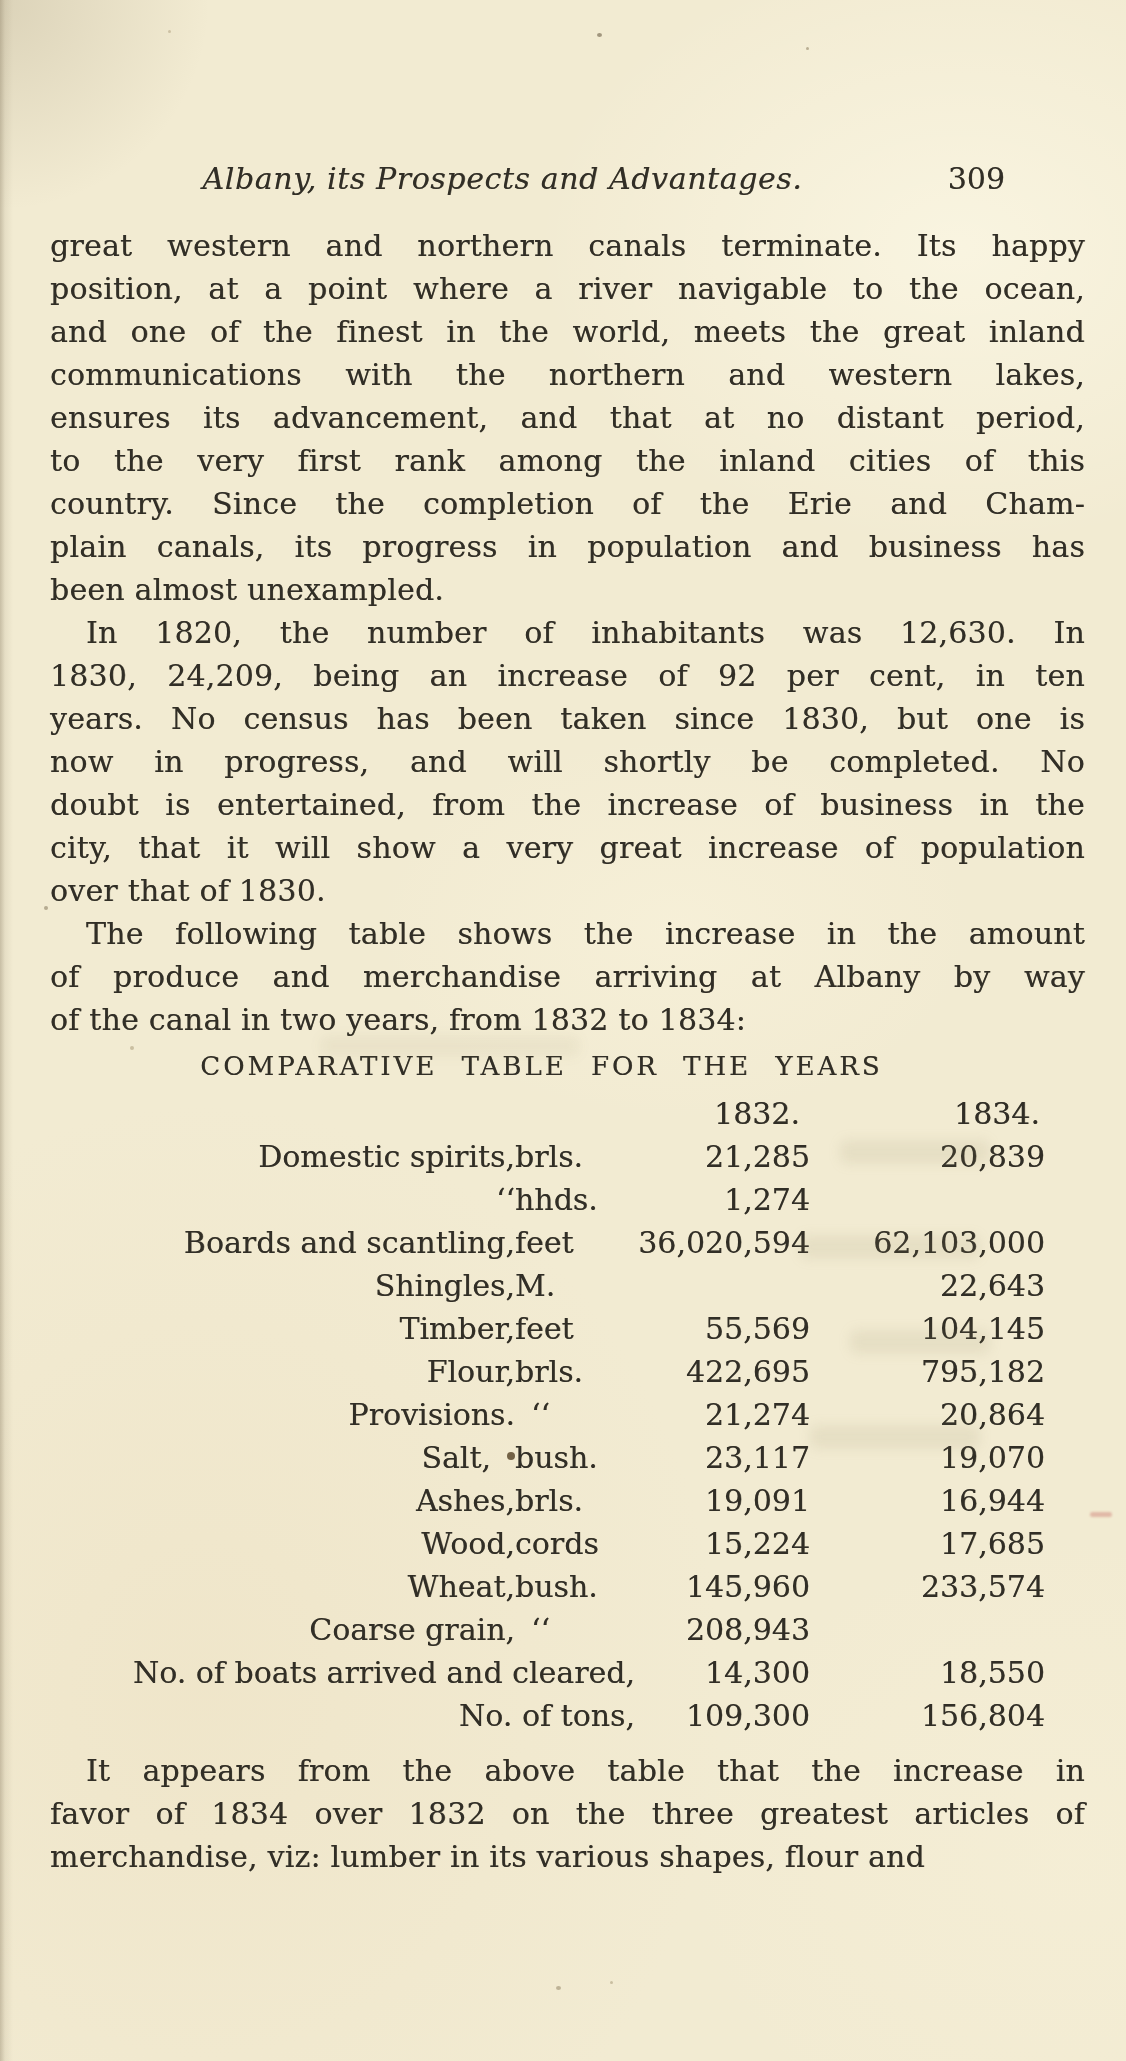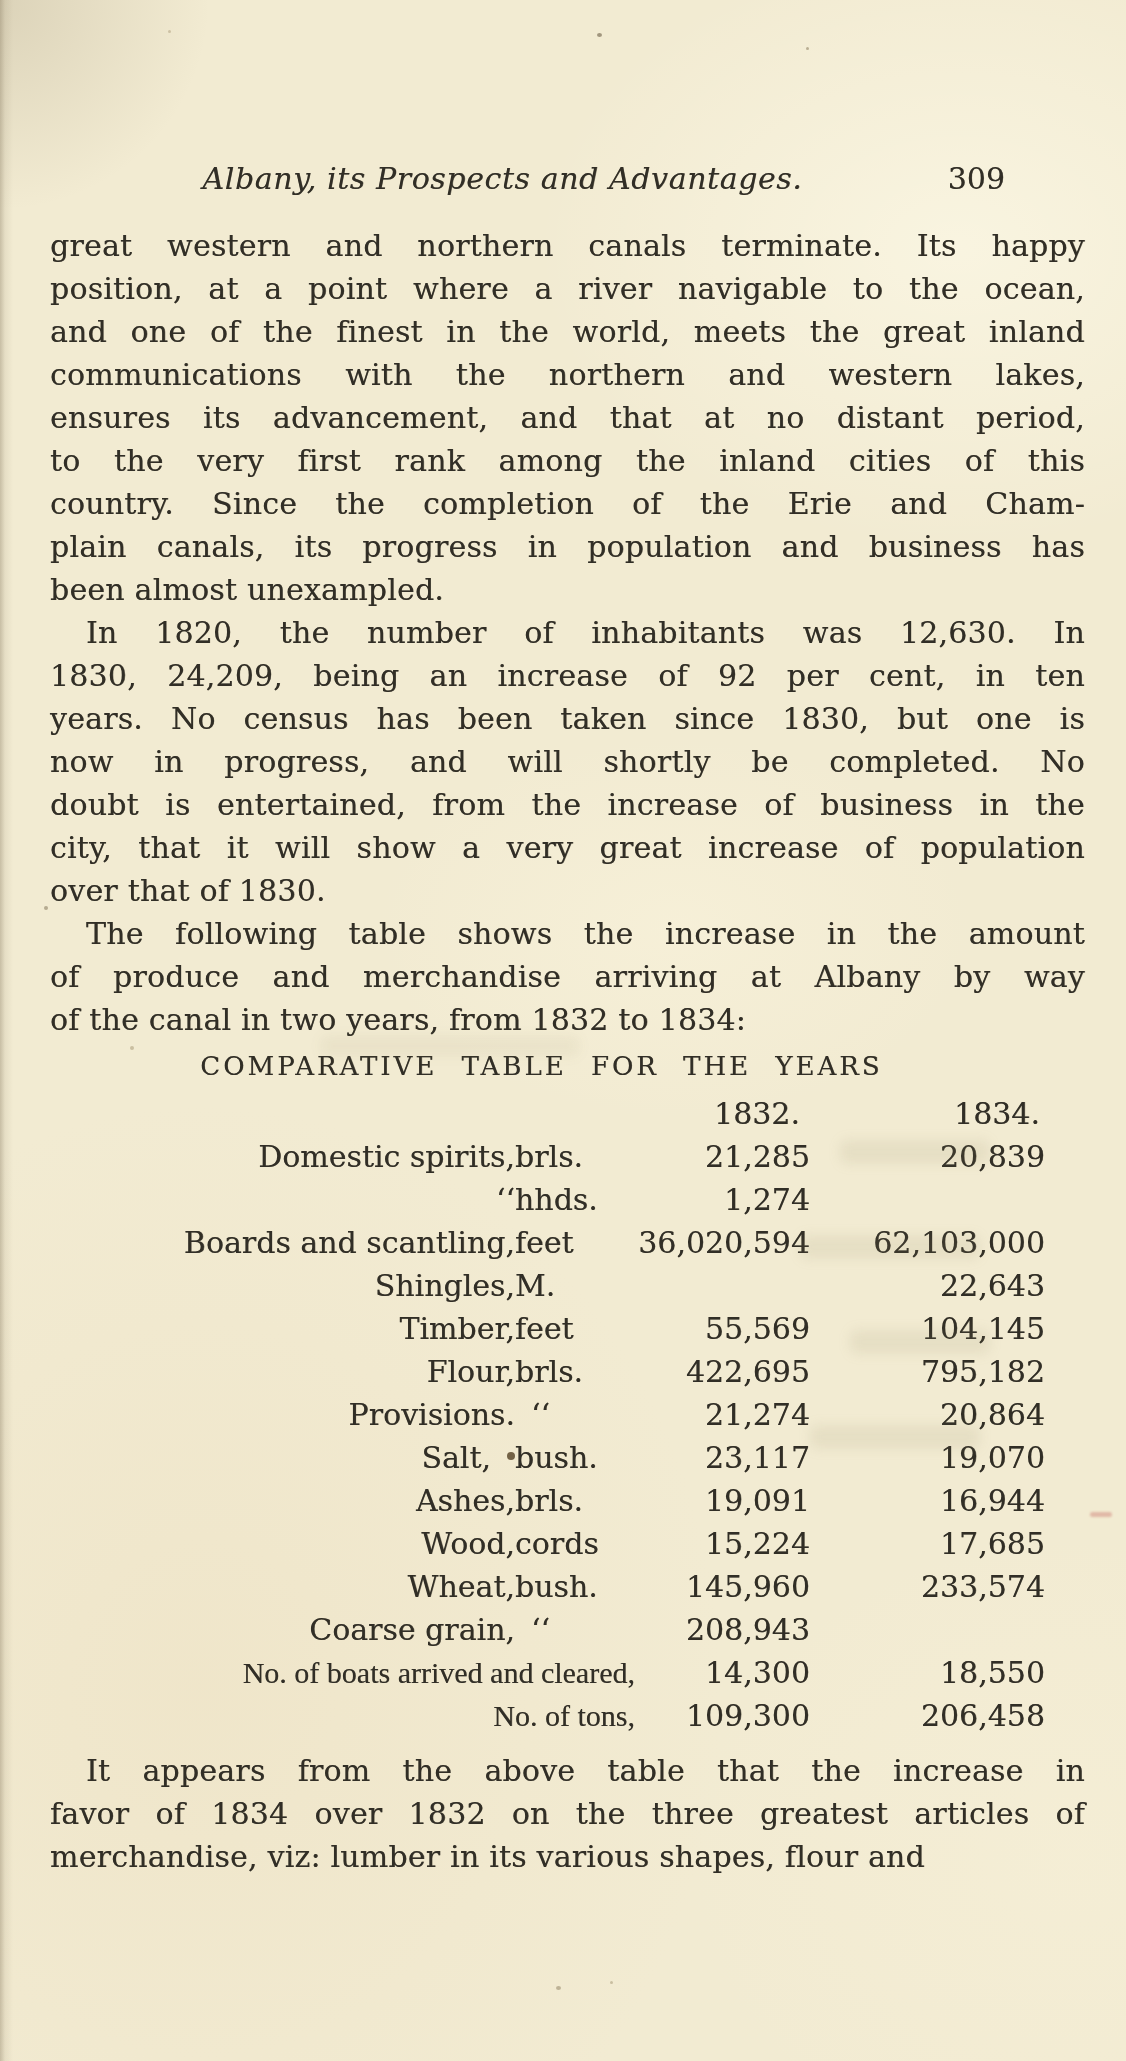--- a/index.html
+++ b/index.html
@@ -32,21 +32,21 @@
   .tbl-caption{margin-top:8px;font-size:26px;line-height:34px;letter-spacing:3px;word-spacing:13px;text-align:center;width:760px;margin-left:auto;margin-right:auto;transform:translateX(-26px);}
   .tbl{margin-left:45px;font-size:30px;margin-top:9px;}
   .tbl-head,.tbl-row{display:grid;grid-template-columns:420px 120px 175px 235px;height:43px;line-height:43px;}
   .c-item{text-align:right;white-space:nowrap;}
   .c-unit{text-align:left;}
   .c-val{text-align:right;white-space:nowrap;}
   .h1832{grid-column:3;text-align:right;padding-right:10px;}
   .h1834{grid-column:4;text-align:right;padding-right:5px;}
   .ditto-item{padding-left:112px;}
   .ditto-unit{padding-left:16px;}
-  .span2{grid-column:1 / span 2;font-family:Liberation Serif, serif;}
+  .span2{grid-column:1 / span 2;}
   .p-close{margin-top:12px;}
   
   .speck{position:absolute;border-radius:50%;}
   .sp1{left:597px;top:33px;width:5px;height:4px;background:#6b5e46;opacity:.6;}
   .sp2{left:806px;top:47px;width:3px;height:3px;background:#8a7b5d;opacity:.55;}
   .sp3{left:44px;top:906px;width:4px;height:4px;background:#7a6c50;opacity:.5;}
   .sp4{left:130px;top:1046px;width:4px;height:4px;background:#9a8a66;opacity:.45;}
   .sp5{left:556px;top:1986px;width:5px;height:4px;background:#8a7b5d;opacity:.5;}
   .sp6{left:610px;top:1981px;width:3px;height:3px;background:#9a8a66;opacity:.45;}
   .sp7{left:168px;top:30px;width:3px;height:3px;background:#9a8a66;opacity:.4;}
@@ -179,21 +179,21 @@
         <div class="c-val">208,943</div>
       </div>
       <div class="tbl-row">
         <div class="c-item span2">No. of boats arrived and cleared,</div>
         <div class="c-val">14,300</div>
         <div class="c-val">18,550</div>
       </div>
       <div class="tbl-row">
         <div class="c-item span2">No. of tons,</div>
         <div class="c-val">109,300</div>
-        <div class="c-val">206,458</div>
+        <div class="c-val">156,804</div>
       </div>
     </div>
 
     <div class="para p-close">
       <div class="ln first">It appears from the above table that the increase in</div>
       <div class="ln">favor of 1834 over 1832 on the three greatest articles of</div>
       <div class="ln last">merchandise, viz: lumber in its various shapes, flour and</div>
     </div>
 
   </div>

